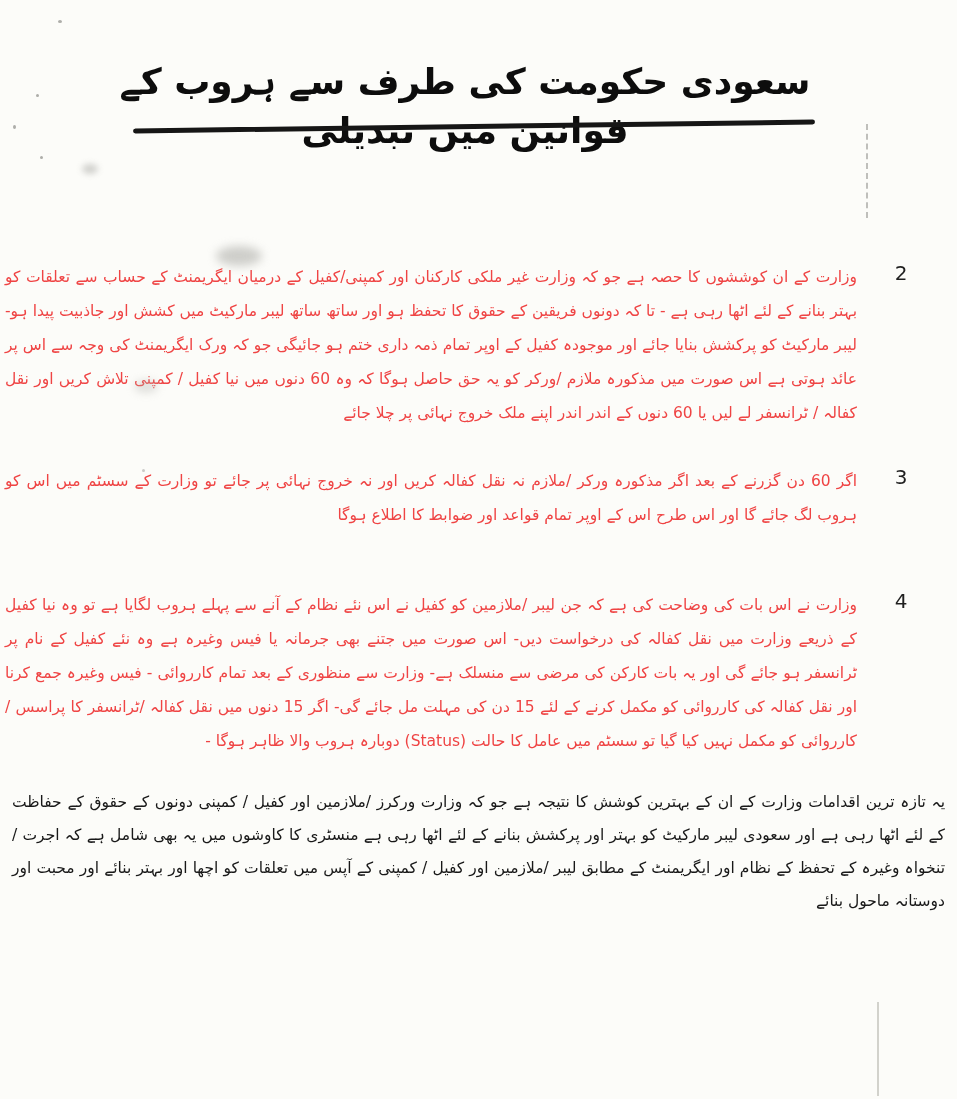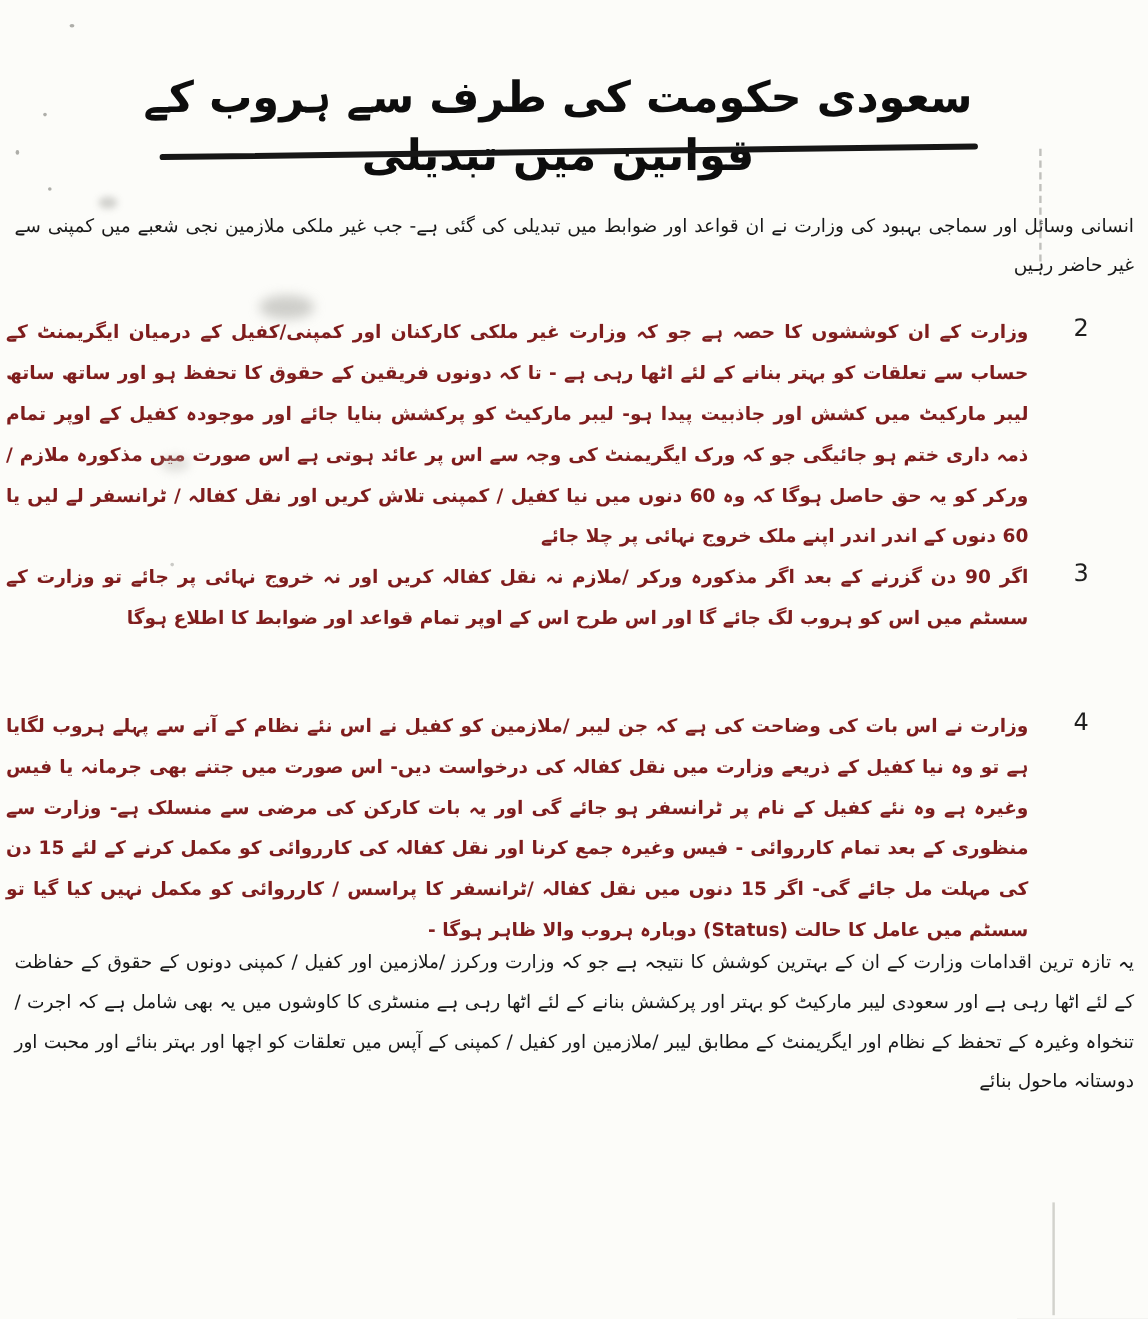--- a/index.html
+++ b/index.html
@@ -62,22 +62,21 @@
     font-size:20px;
     font-weight:500;
     color:#1f1f1f;
     padding-top:1px;
   }
   .item-text{
     flex:1;
     text-align:justify;
     font-size:15.5px;
     line-height:34px;
-    color:#7f1d1d;
-    font-weight:bold;
+    color:#ef4444;
   }
   
   .artifact{position:absolute;pointer-events:none;}
   .smudge-a{left:216px;top:246px;width:46px;height:20px;background:#a9a9a4;filter:blur(5px);opacity:.55;border-radius:50%;}
   .smudge-b{left:134px;top:380px;width:24px;height:13px;background:#b5b5b0;filter:blur(4px);opacity:.4;border-radius:50%;}
   .smudge-c{left:82px;top:164px;width:16px;height:10px;background:#9b9b96;filter:blur(3px);opacity:.45;border-radius:50%;}
   .vline-a{left:866px;top:124px;width:0;height:94px;border-left:2px dashed #8f8f8a;opacity:.55;}
   .vline-b{left:877px;top:1002px;width:2px;height:94px;background:#c7c7c0;opacity:.8;}
   .dot{background:#6d6d68;border-radius:50%;opacity:.55;}
   .dot-1{left:58px;top:20px;width:4px;height:3px;}
@@ -88,30 +87,29 @@
 </style>
 </head>
 <body>
 
 <div class="page">
 
   <h1 class="title">سعودی حکومت کی طرف سے ہروب کے قوانین میں تبدیلی</h1>
 
   <div class="title-underline"></div>
 
-  <p class="para intro">انسانی وسائل اور سماجی بہبود کی وزارت نے ان قواعد اور ضوابط میں تبدیلی کی گئی ہے- جب غیر ملکی ملازمین نجی شعبے میں کمپنی سے غیر حاضر رہیں</p>
 
   <div class="item item-2">
     <div class="item-number">2</div>
     <div class="item-text">وزارت کے ان کوششوں کا حصہ ہے جو کہ وزارت غیر ملکی کارکنان اور کمپنی/کفیل کے درمیان ایگریمنٹ کے حساب سے تعلقات کو بہتر بنانے کے لئے اٹھا رہی ہے - تا کہ دونوں فریقین کے حقوق کا تحفظ ہو اور ساتھ ساتھ لیبر مارکیٹ میں کشش اور جاذبیت پیدا ہو- لیبر مارکیٹ کو پرکشش بنایا جائے اور موجودہ کفیل کے اوپر تمام ذمہ داری ختم ہو جائیگی جو کہ ورک ایگریمنٹ کی وجہ سے اس پر عائد ہوتی ہے اس صورت میں مذکورہ ملازم /ورکر کو یہ حق حاصل ہوگا کہ وہ 60 دنوں میں نیا کفیل / کمپنی تلاش کریں اور نقل کفالہ / ٹرانسفر لے لیں یا 60 دنوں کے اندر اندر اپنے ملک خروج نہائی پر چلا جائے</div>
   </div>
 
   <div class="item item-3">
     <div class="item-number">3</div>
-    <div class="item-text">اگر 90 دن گزرنے کے بعد اگر مذکورہ ورکر /ملازم نہ نقل کفالہ کریں اور نہ خروج نہائی پر جائے تو وزارت کے سسٹم میں اس کو ہروب لگ جائے گا اور اس طرح اس کے اوپر تمام قواعد اور ضوابط کا اطلاع ہوگا</div>
+    <div class="item-text">اگر 60 دن گزرنے کے بعد اگر مذکورہ ورکر /ملازم نہ نقل کفالہ کریں اور نہ خروج نہائی پر جائے تو وزارت کے سسٹم میں اس کو ہروب لگ جائے گا اور اس طرح اس کے اوپر تمام قواعد اور ضوابط کا اطلاع ہوگا</div>
   </div>
 
   <div class="item item-4">
     <div class="item-number">4</div>
     <div class="item-text">وزارت نے اس بات کی وضاحت کی ہے کہ جن لیبر /ملازمین کو کفیل نے اس نئے نظام کے آنے سے پہلے ہروب لگایا ہے تو وہ نیا کفیل کے ذریعے وزارت میں نقل کفالہ کی درخواست دیں- اس صورت میں جتنے بھی جرمانہ یا فیس وغیرہ ہے وہ نئے کفیل کے نام پر ٹرانسفر ہو جائے گی اور یہ بات کارکن کی مرضی سے منسلک ہے- وزارت سے منظوری کے بعد تمام کارروائی - فیس وغیرہ جمع کرنا اور نقل کفالہ کی کارروائی کو مکمل کرنے کے لئے 15 دن کی مہلت مل جائے گی- اگر 15 دنوں میں نقل کفالہ /ٹرانسفر کا پراسس / کارروائی کو مکمل نہیں کیا گیا تو سسٹم میں عامل کا حالت (Status) دوبارہ ہروب والا ظاہر ہوگا -</div>
   </div>
 
   <p class="para closing">یہ تازہ ترین اقدامات وزارت کے ان کے بہترین کوشش کا نتیجہ ہے جو کہ وزارت ورکرز /ملازمین اور کفیل / کمپنی دونوں کے حقوق کے حفاظت کے لئے اٹھا رہی ہے اور سعودی لیبر مارکیٹ کو بہتر اور پرکشش بنانے کے لئے اٹھا رہی ہے منسٹری کا کاوشوں میں یہ بھی شامل ہے کہ اجرت / تنخواہ وغیرہ کے تحفظ کے نظام اور ایگریمنٹ کے مطابق لیبر /ملازمین اور کفیل / کمپنی کے آپس میں تعلقات کو اچھا اور بہتر بنائے اور محبت اور دوستانہ ماحول بنائے</p>
 
   <div class="artifact smudge-a"></div>

